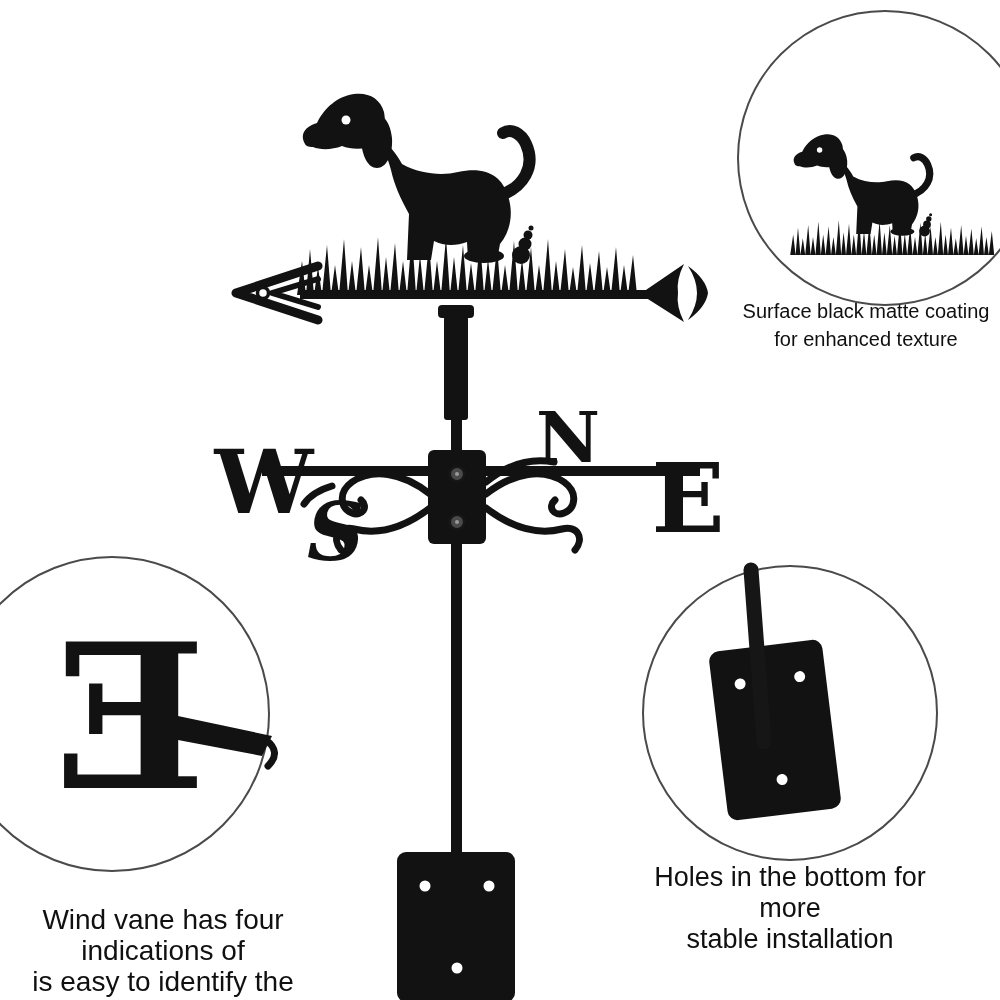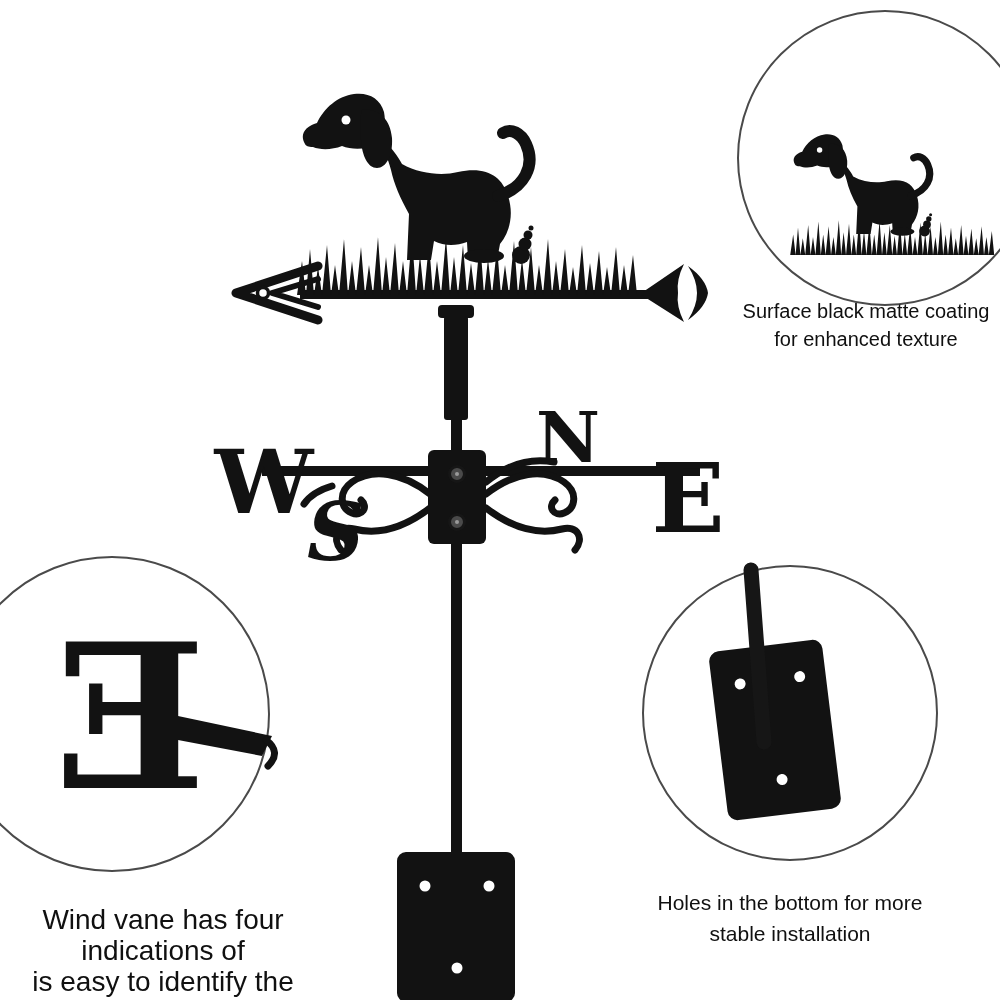--- a/index.html
+++ b/index.html
@@ -12,21 +12,21 @@
   .stroke-metal{fill:none;stroke:#121212;}
   .scroll{fill:none;stroke:#121212;stroke-width:7;stroke-linecap:round;}
   .callout{fill:#ffffff;stroke:#4a4a4a;stroke-width:2;}
   .letter{
     fill:#121212;font-family:"DejaVu Serif","Liberation Serif",serif;font-weight:700;
   }
   .screw{fill:#4a4a4a;stroke:#161616;stroke-width:3;}
   .caption{position:absolute;text-align:center;color:#101010;}
   .caption-coating{left:706px;top:297px;width:320px;font-size:20px;line-height:28px;}
   .caption-directions{left:2px;top:904px;width:322px;font-size:28px;line-height:31px;}
-  .caption-installation{left:620px;top:862px;width:340px;font-size:21px;line-height:31px;margin-top:25px;}
+  .caption-installation{left:620px;top:862px;width:340px;font-size:27px;line-height:31px;}
 </style>
 </head>
 <body>
 
 <div class="canvas">
 
   <svg width="1000" height="1000" viewBox="0 0 1000 1000">
     <defs>
       <g id="dog-scene">
         <path class="metal" d="M297,295 L302,261 L306,295 L310,249 L314,295 L318,267 L322,295 L327,245 L331,295 L335,265 L339,295 L344,239 L348,295 L352,261 L356,295 L361,247 L365,295 L369,265 L373,295 L378,237 L382,295 L386,257 L390,295 L395,243 L399,295 L403,261 L407,295 L412,235 L416,295 L420,255 L424,295 L429,243 L433,295 L437,261 L441,295 L446,237 L450,295 L454,257 L458,295 L463,245 L467,295 L471,263 L475,295 L480,239 L484,295 L488,259 L492,295 L497,247 L501,295 L505,265 L509,295 L514,241 L518,295 L522,259 L526,295 L531,247 L535,295 L539,265 L543,295 L548,239 L552,295 L556,261 L560,295 L565,249 L569,295 L573,267 L577,295 L582,245 L586,295 L590,263 L594,295 L599,251 L603,295 L607,267 L611,295 L616,247 L620,295 L624,265 L628,295 L633,255 L637,295 Z"></path>

